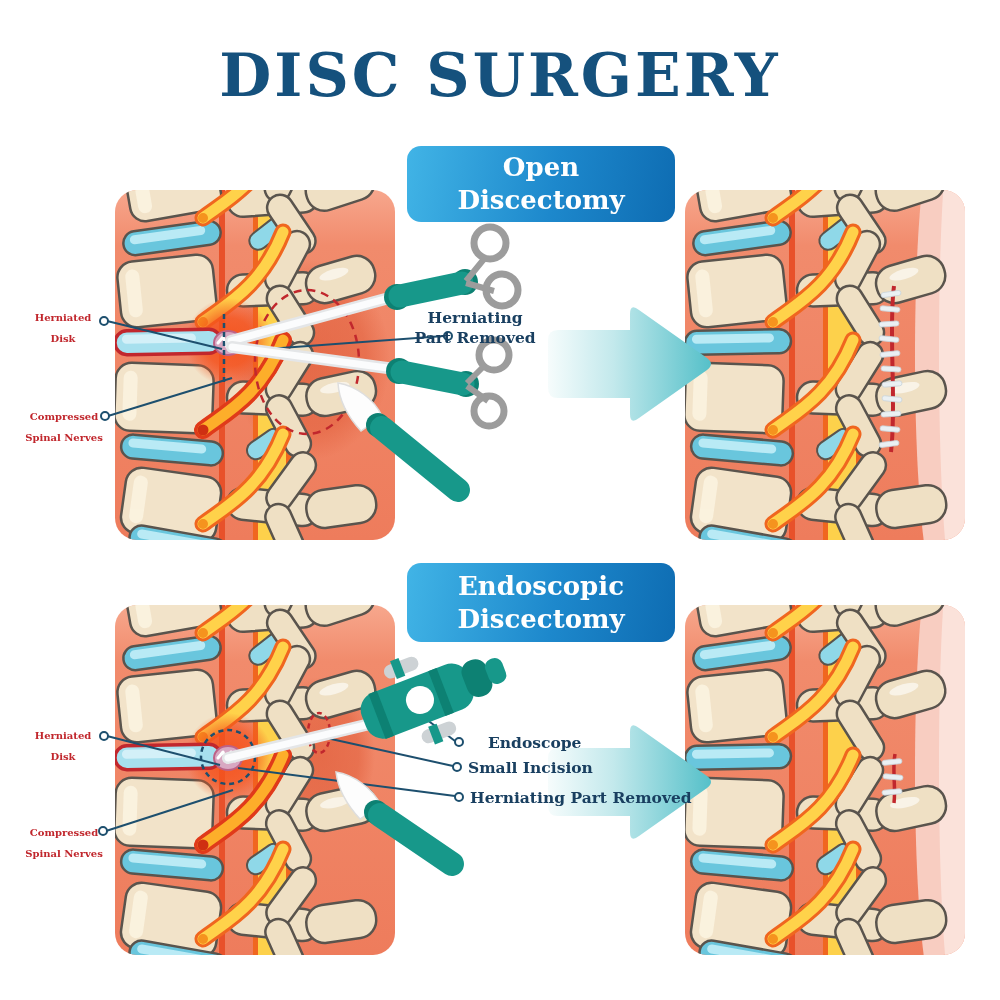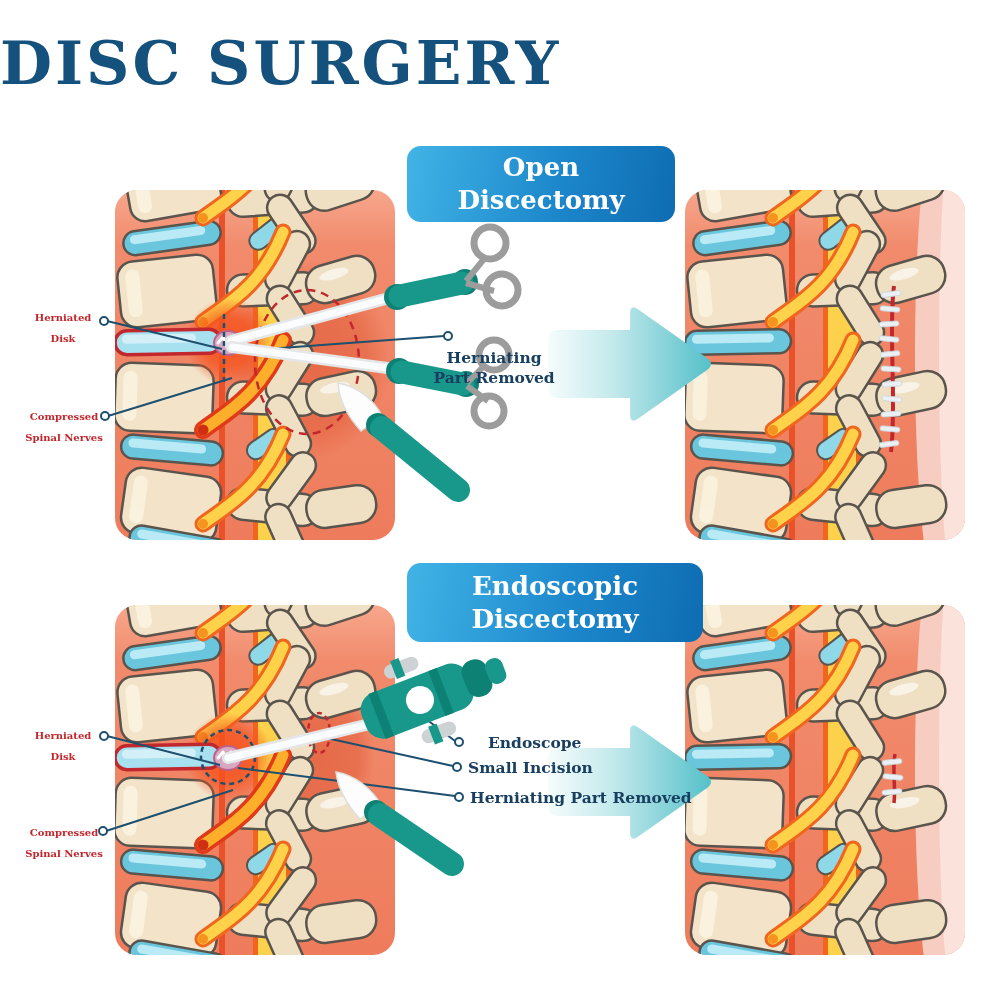--- a/index.html
+++ b/index.html
@@ -1,34 +1,34 @@
 <!DOCTYPE html>
 <html><head>
 <meta charset="utf-8">
 <style>
   html,body{margin:0;padding:0;background:#ffffff;}
   .stage{position:relative;width:1000px;height:1000px;background:#ffffff;overflow:hidden;
          font-family:"DejaVu Serif", serif;}
   .art{position:absolute;left:0;top:0;}
-  .page-title{position:absolute;left:0;right:0;top:30px;margin:0;
+  .page-title{position:absolute;left:0;right:0;top:30px;margin:12px;text-align:center;
     font-family:"DejaVu Serif", serif;font-weight:bold;font-size:60px;line-height:66px;
     letter-spacing:3px;color:#15517d;}
   .banner{position:absolute;border-radius:14px;color:#ffffff;
     background:linear-gradient(100deg,#41b4e6 0%,#1d88cc 55%,#0e6cb2 100%);
     display:flex;align-items:center;justify-content:center;text-align:center;
     font-weight:bold;font-size:26px;line-height:33px;white-space:pre-line;}
   .banner-open{left:407px;top:146px;width:268px;height:76px;justify-content:center;}
-  .banner-endo{left:407px;top:563px;width:296px;height:79px;}
+  .banner-endo{left:407px;top:563px;width:268px;height:79px;}
   .lbl{position:absolute;font-weight:bold;white-space:pre-line;}
   .lbl-red{color:#c1272d;font-size:10px;line-height:21px;text-align:center;}
   .lbl-navy{color:#193f60;font-size:15.5px;line-height:20px;}
   .lbl-center{text-align:center;}
   .lbl-herniated-open{left:8px;top:307px;width:110px;}
   .lbl-compressed-open{left:3px;top:406px;width:122px;}
-  .lbl-removed-open{left:433px;top:308px;width:122px;margin-top:40px;}
+  .lbl-removed-open{left:414px;top:308px;width:122px;}
   .lbl-herniated-endo{left:8px;top:725px;width:110px;}
   .lbl-compressed-endo{left:3px;top:822px;width:122px;}
   .lbl-endoscope{left:488px;top:733px;}
   .lbl-incision{left:468px;top:758px;}
   .lbl-removed-endo{left:470px;top:788px;}
 </style>
 </head>
 <body>
 
 <div class="stage">

